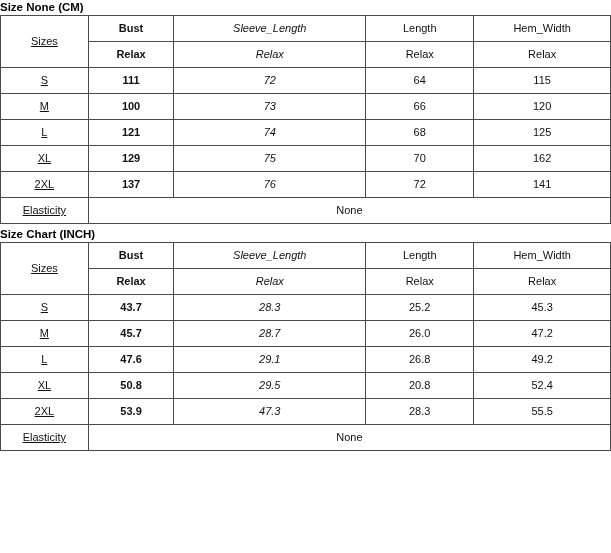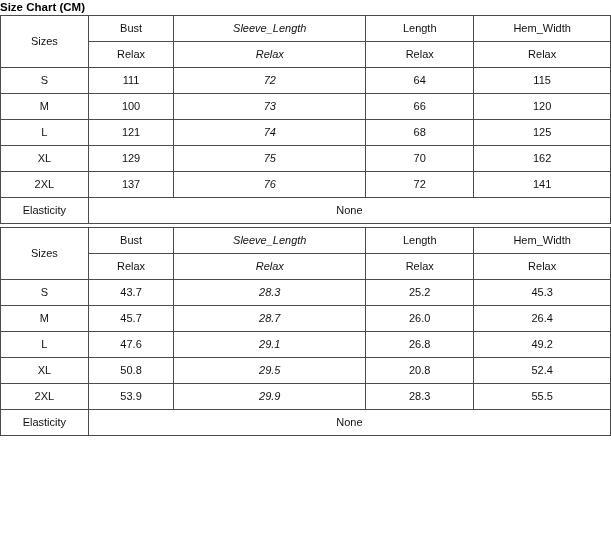--- a/index.html
+++ b/index.html
@@ -37,34 +37,34 @@
     border: 1px solid #4a4a4a;
     text-align: center;
     vertical-align: middle;
     font-size: 11px;
     color: #111;
     height: 26px;
     padding: 2px 3px;
     box-sizing: border-box;
     line-height: 13px;
   }
-  td.col-size { width: 86px; }
-  td.col-bust { width: 84px; }
+  td.col-size { width: 86px; text-decoration: underline; }
+  td.col-bust { width: 84px; font-weight: bold; }
   td.col-sleeve { width: 188px; font-style: italic; }
   td.col-length { width: 106px; }
   td.col-hem { width: 134px; }
 
   .spacer-1 { height: 3px; }
 </style>
 </head>
 <body>
 
 <div class="page">
 
-  <div class="chart-title">Size Chart (CM)</div>
+  <div class="chart-title">Size None (CM)</div>
 
   <table class="size-table">
     <tbody>
       <tr>
         <td class="col-size" rowspan="2">Sizes</td>
         <td class="col-bust">Bust</td>
         <td class="col-sleeve">Sleeve_Length</td>
         <td class="col-length">Length</td>
         <td class="col-hem">Hem_Width</td>
       </tr>
@@ -113,20 +113,21 @@
 
       <tr>
         <td class="col-size">Elasticity</td>
         <td colspan="4">None</td>
       </tr>
     </tbody>
   </table>
 
   <div class="spacer-1"></div>
 
+  <div class="chart-title">Size Chart (INCH)</div>
 
   <table class="size-table">
     <tbody>
       <tr>
         <td class="col-size" rowspan="2">Sizes</td>
         <td class="col-bust">Bust</td>
         <td class="col-sleeve">Sleeve_Length</td>
         <td class="col-length">Length</td>
         <td class="col-hem">Hem_Width</td>
       </tr>
@@ -142,40 +143,40 @@
         <td class="col-bust">43.7</td>
         <td class="col-sleeve">28.3</td>
         <td class="col-length">25.2</td>
         <td class="col-hem">45.3</td>
       </tr>
       <tr>
         <td class="col-size">M</td>
         <td class="col-bust">45.7</td>
         <td class="col-sleeve">28.7</td>
         <td class="col-length">26.0</td>
-        <td class="col-hem">26.4</td>
+        <td class="col-hem">47.2</td>
       </tr>
       <tr>
         <td class="col-size">L</td>
         <td class="col-bust">47.6</td>
         <td class="col-sleeve">29.1</td>
         <td class="col-length">26.8</td>
         <td class="col-hem">49.2</td>
       </tr>
       <tr>
         <td class="col-size">XL</td>
         <td class="col-bust">50.8</td>
         <td class="col-sleeve">29.5</td>
         <td class="col-length">20.8</td>
         <td class="col-hem">52.4</td>
       </tr>
       <tr>
         <td class="col-size">2XL</td>
         <td class="col-bust">53.9</td>
-        <td class="col-sleeve">29.9</td>
+        <td class="col-sleeve">47.3</td>
         <td class="col-length">28.3</td>
         <td class="col-hem">55.5</td>
       </tr>
 
       <tr>
         <td class="col-size">Elasticity</td>
         <td colspan="4">None</td>
       </tr>
     </tbody>
   </table>

